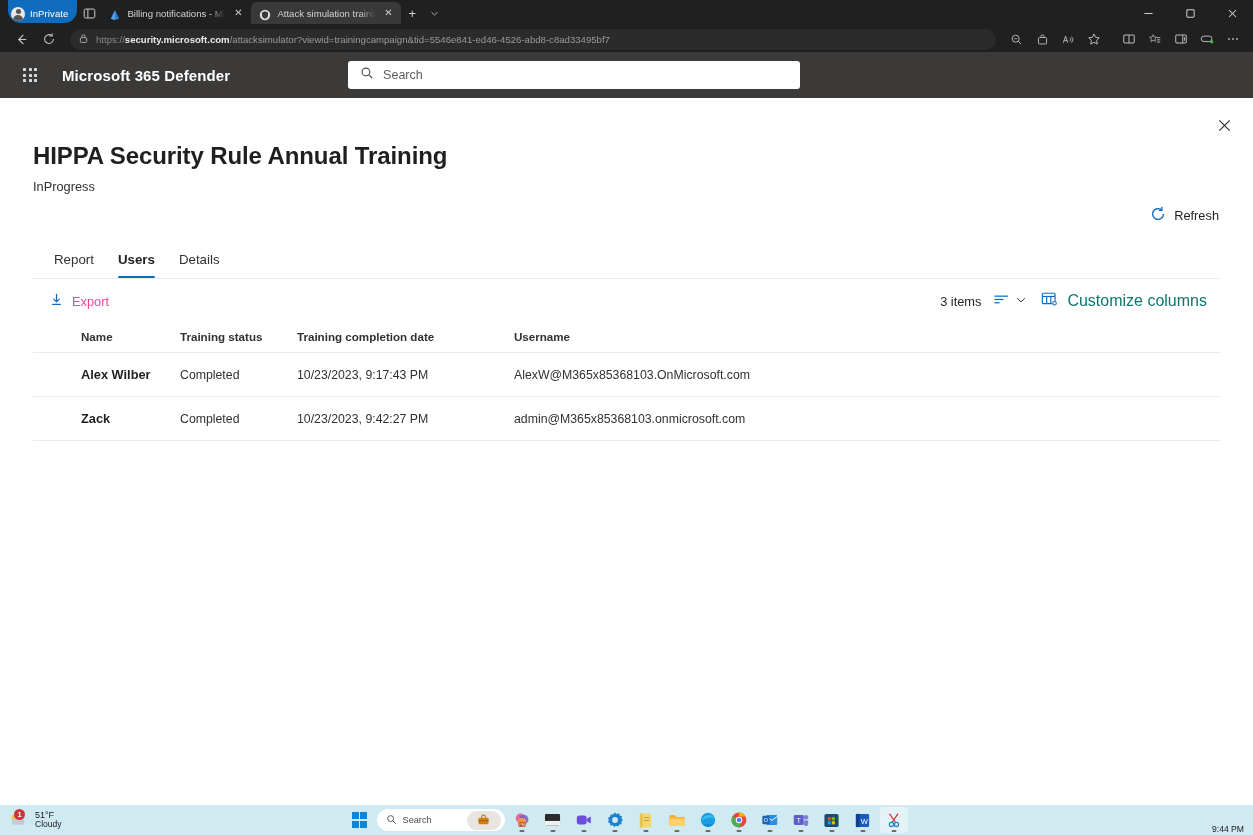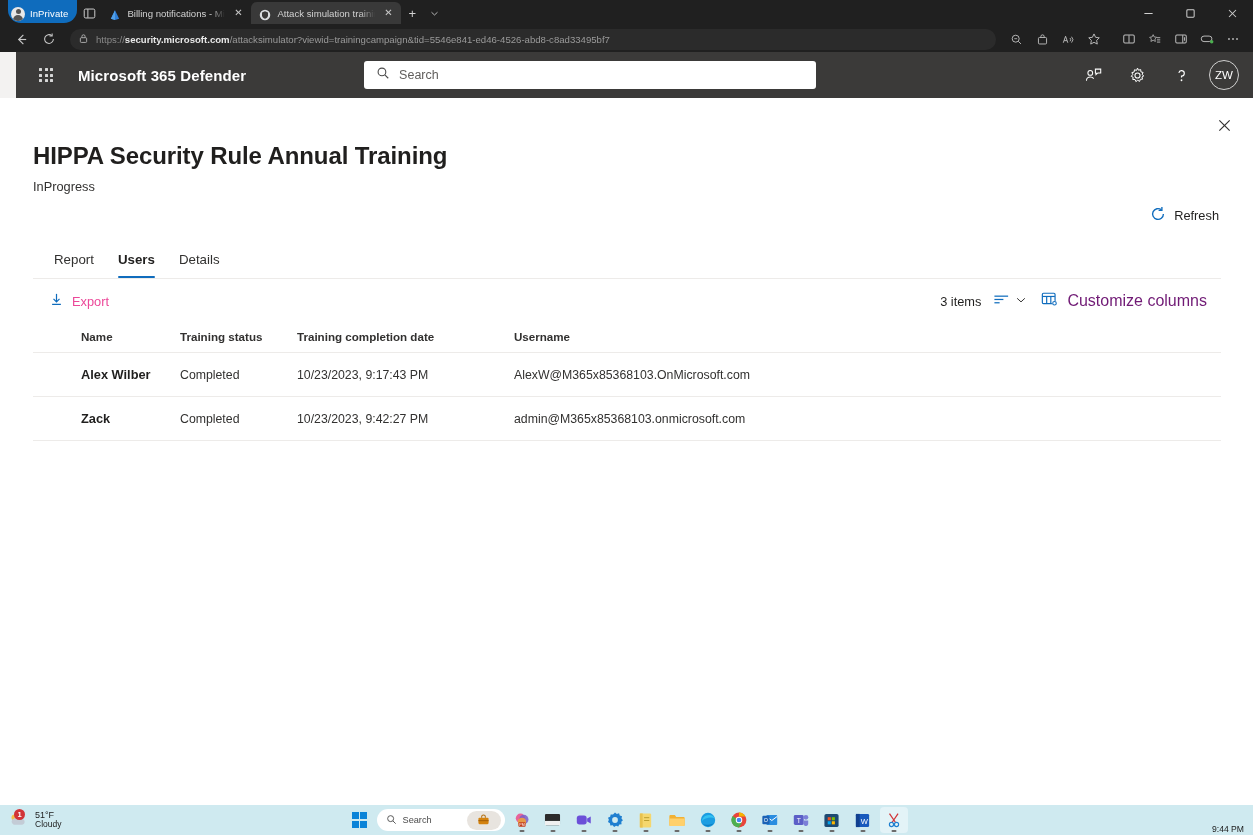--- a/index.html
+++ b/index.html
@@ -136,21 +136,20 @@
     height: calc(835px - 52px - 30px);
     background: #f3f2f1;
     display: flex; flex-direction: column;
   }
   .suite-bar {
     height: 46px;
     background: #3b3a39;
     display: flex; align-items: center;
     padding: 0 10px;
     flex: 0 0 46px;
-    margin-left: 16px;
   }
   .waffle {
     width: 40px; height: 40px;
     display: flex; align-items: center; justify-content: center;
   }
   .waffle-grid {
     display: grid;
     grid-template-columns: repeat(3, 3px);
     grid-template-rows: repeat(3, 3px);
     gap: 2.5px;
@@ -255,21 +254,21 @@
     font-size: 12.8px; color: #ec4899;
     padding: 6px 8px;
   }
   .cmd-right {
     margin-left: auto;
     display: flex; align-items: center; gap: 10px;
   }
   .items-count { font-size: 12.8px; color: #201f1e; }
   .cmd-icon-btn {
     display: flex; align-items: center; gap: 5px;
-    padding: 4px 2px; color: #701a75;
+    padding: 4px 2px; color: #0f766e;
   }
 
   
   .tbl { width: 100%; border-collapse: collapse; }
   .tbl th {
     text-align: left;
     font-size: 11.6px; font-weight: 700; color: #323130;
     padding: 7px 8px 9px 8px;
     border-bottom: 1px solid #edebe9;
   }
@@ -541,42 +540,20 @@
     <div class="suite-search">
       <span>
         <svg width="14" height="14" viewBox="0 0 16 16" fill="none">
           <circle cx="6.8" cy="6.8" r="4.4" stroke="#4a4a4a" stroke-width="1.25"></circle>
           <line x1="10.1" y1="10.1" x2="14" y2="14" stroke="#4a4a4a" stroke-width="1.25"></line>
         </svg>
       </span>
       <span class="suite-search-ph">Search</span>
     </div>
 
-    <div class="suite-right">
-      <div class="suite-icon-btn">
-        <svg width="19" height="19" viewBox="0 0 20 20" fill="none">
-          <circle cx="6.6" cy="7.3" r="2.5" stroke="#fff" stroke-width="1.1"></circle>
-          <path d="M2.6 15.4 C2.6 12.9 4.4 11.5 6.6 11.5 C8.1 11.5 9.4 12.1 10.2 13.3" stroke="#fff" stroke-width="1.1"></path>
-          <path d="M12 3.3 H17.6 V7.3 H14.6 L12.6 9 V7.3 H12 Z" stroke="#fff" stroke-width="1.1" fill="none"></path>
-        </svg>
-      </div>
-      <div class="suite-icon-btn">
-        <svg width="19" height="19" viewBox="0 0 20 20" fill="none">
-          <circle cx="10" cy="10" r="2.7" stroke="#fff" stroke-width="1.1"></circle>
-          <path d="M10 2.2 L11 4.4 L13.4 3.8 L13.6 6.2 L15.9 6.8 L14.8 8.9 L16.6 10.4 L14.7 11.6 L15.3 13.9 L13 14 L12.2 16.2 L10.2 15 L8.3 16.4 L7.4 14.2 L5 14.2 L5.4 11.9 L3.4 10.8 L5 9.1 L4.1 6.9 L6.4 6.4 L6.8 4 L9 4.6 Z" stroke="#fff" stroke-width="1.05" fill="none"></path>
-        </svg>
-      </div>
-      <div class="suite-icon-btn">
-        <svg width="19" height="19" viewBox="0 0 20 20" fill="none">
-          <path d="M7.2 7.2 A2.9 2.9 0 1 1 10 10.7 V12" stroke="#fff" stroke-width="1.2"></path>
-          <circle cx="10" cy="15" r=".95" fill="#fff"></circle>
-        </svg>
-      </div>
-      <div class="avatar-ring">ZW</div>
-    </div>
   </div>
 
   <div class="content-panel">
 
     <div class="panel-close">
       <svg width="15" height="15" viewBox="0 0 16 16">
         <line x1="2.5" y1="2.5" x2="13.5" y2="13.5" stroke="#323130" stroke-width="1.25"></line>
         <line x1="13.5" y1="2.5" x2="2.5" y2="13.5" stroke="#323130" stroke-width="1.25"></line>
       </svg>
     </div>

